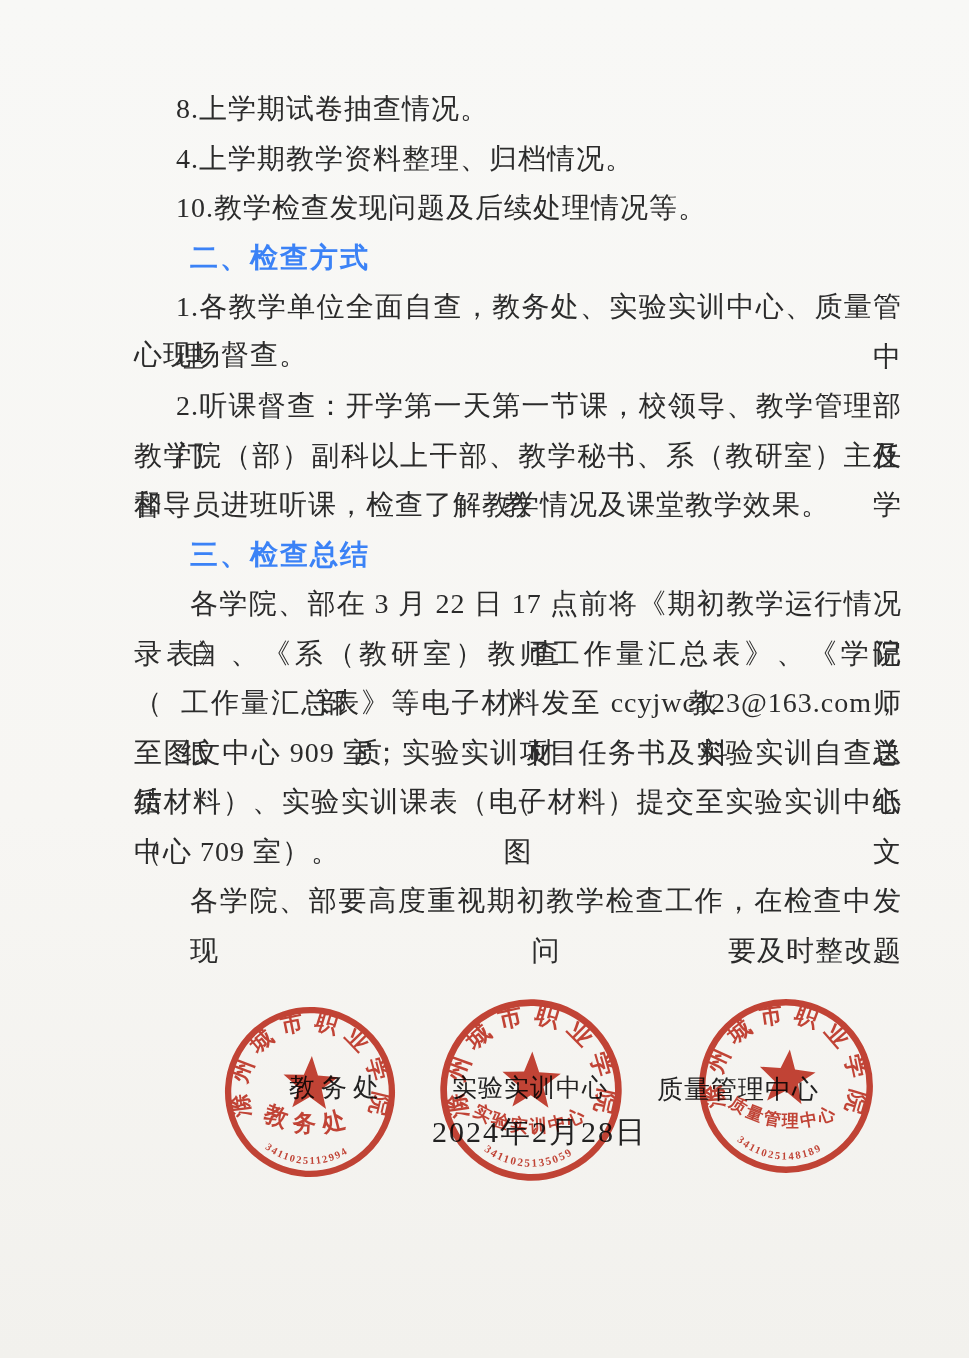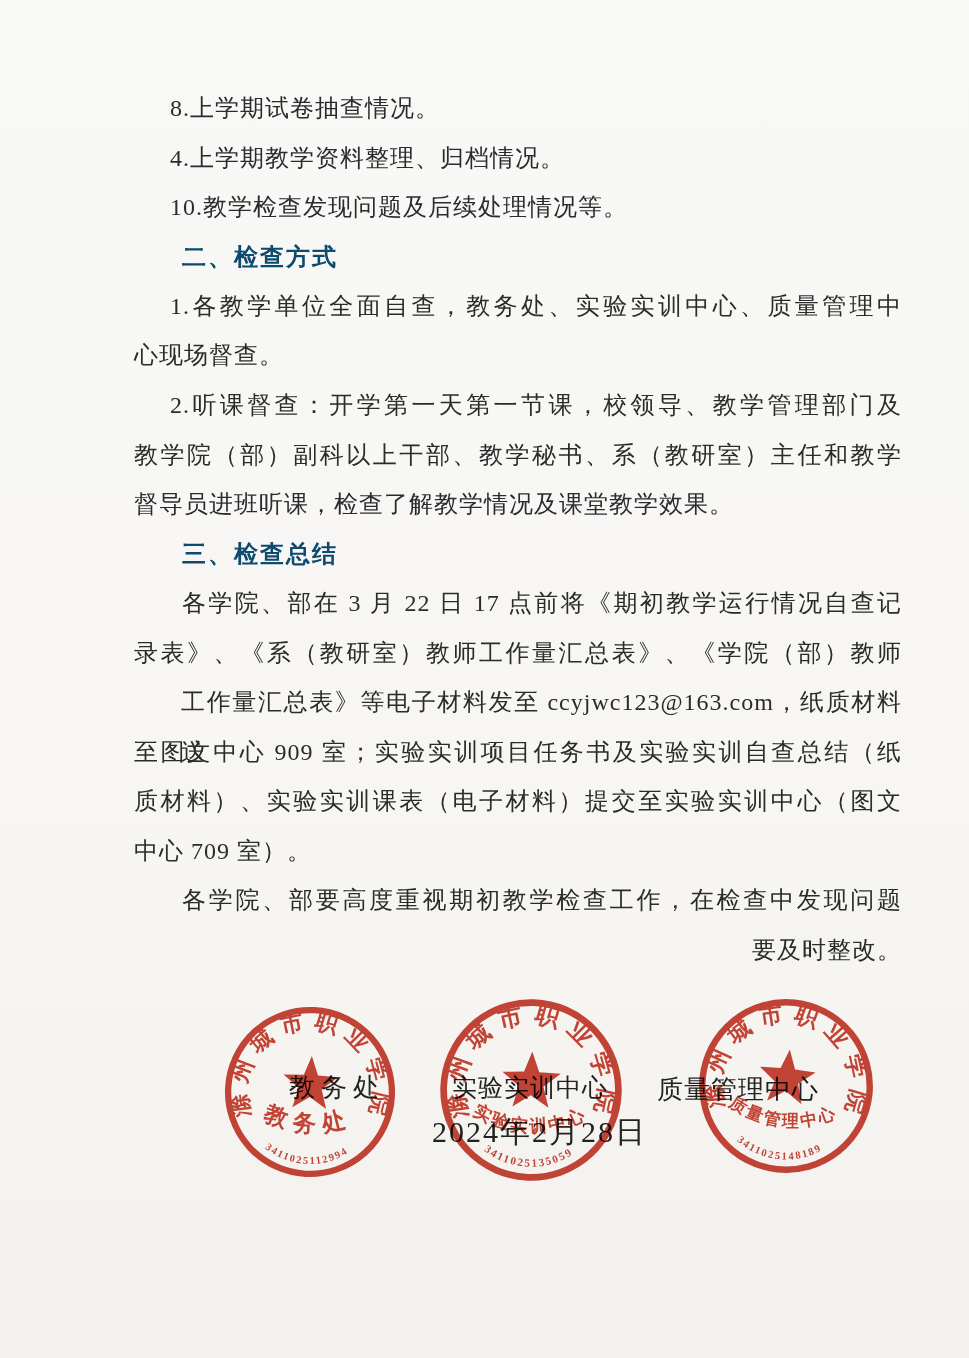--- a/index.html
+++ b/index.html
@@ -5,25 +5,25 @@
   html,body{margin:0;padding:0;}
   body{
     width:969px;height:1358px;position:relative;overflow:hidden;
     background:linear-gradient(180deg,#f8f8f6 0%,#f7f6f3 60%,#f2f1ed 100%);
     font-family:"Liberation Serif","DejaVu Serif",serif;
   }
   .page{position:absolute;inset:0;}
   
   #text-lines{
     position:absolute;left:134px;top:84px;width:768px;
-    font-size:24px;color:#2b2b2b;
+    font-size:28px;color:#2b2b2b;
   }
   .doc-line{height:49.5px;line-height:49.5px;white-space:nowrap;letter-spacing:1px;}
   .doc-line.justify{white-space:normal;text-align:justify;text-align-last:justify;}
-  .doc-line.bold{font-weight:700;color:#0c4a6e;letter-spacing:2px;}
+  .doc-line.bold{font-weight:700;color:#3b82f6;letter-spacing:2px;}
   
   .sig-label{
     position:absolute;font-size:26px;color:#222;letter-spacing:3px;z-index:2;white-space:nowrap;
   }
   #sig-dept-1{left:289px;top:1070px;letter-spacing:6px;}
   #sig-dept-2{left:452px;top:1071px;font-size:25px;letter-spacing:1px;}
   #sig-dept-3{left:657px;top:1072px;letter-spacing:1px;}
   #sig-date{left:432px;top:1112px;font-size:30px;letter-spacing:2px;}
   
   .seal{

